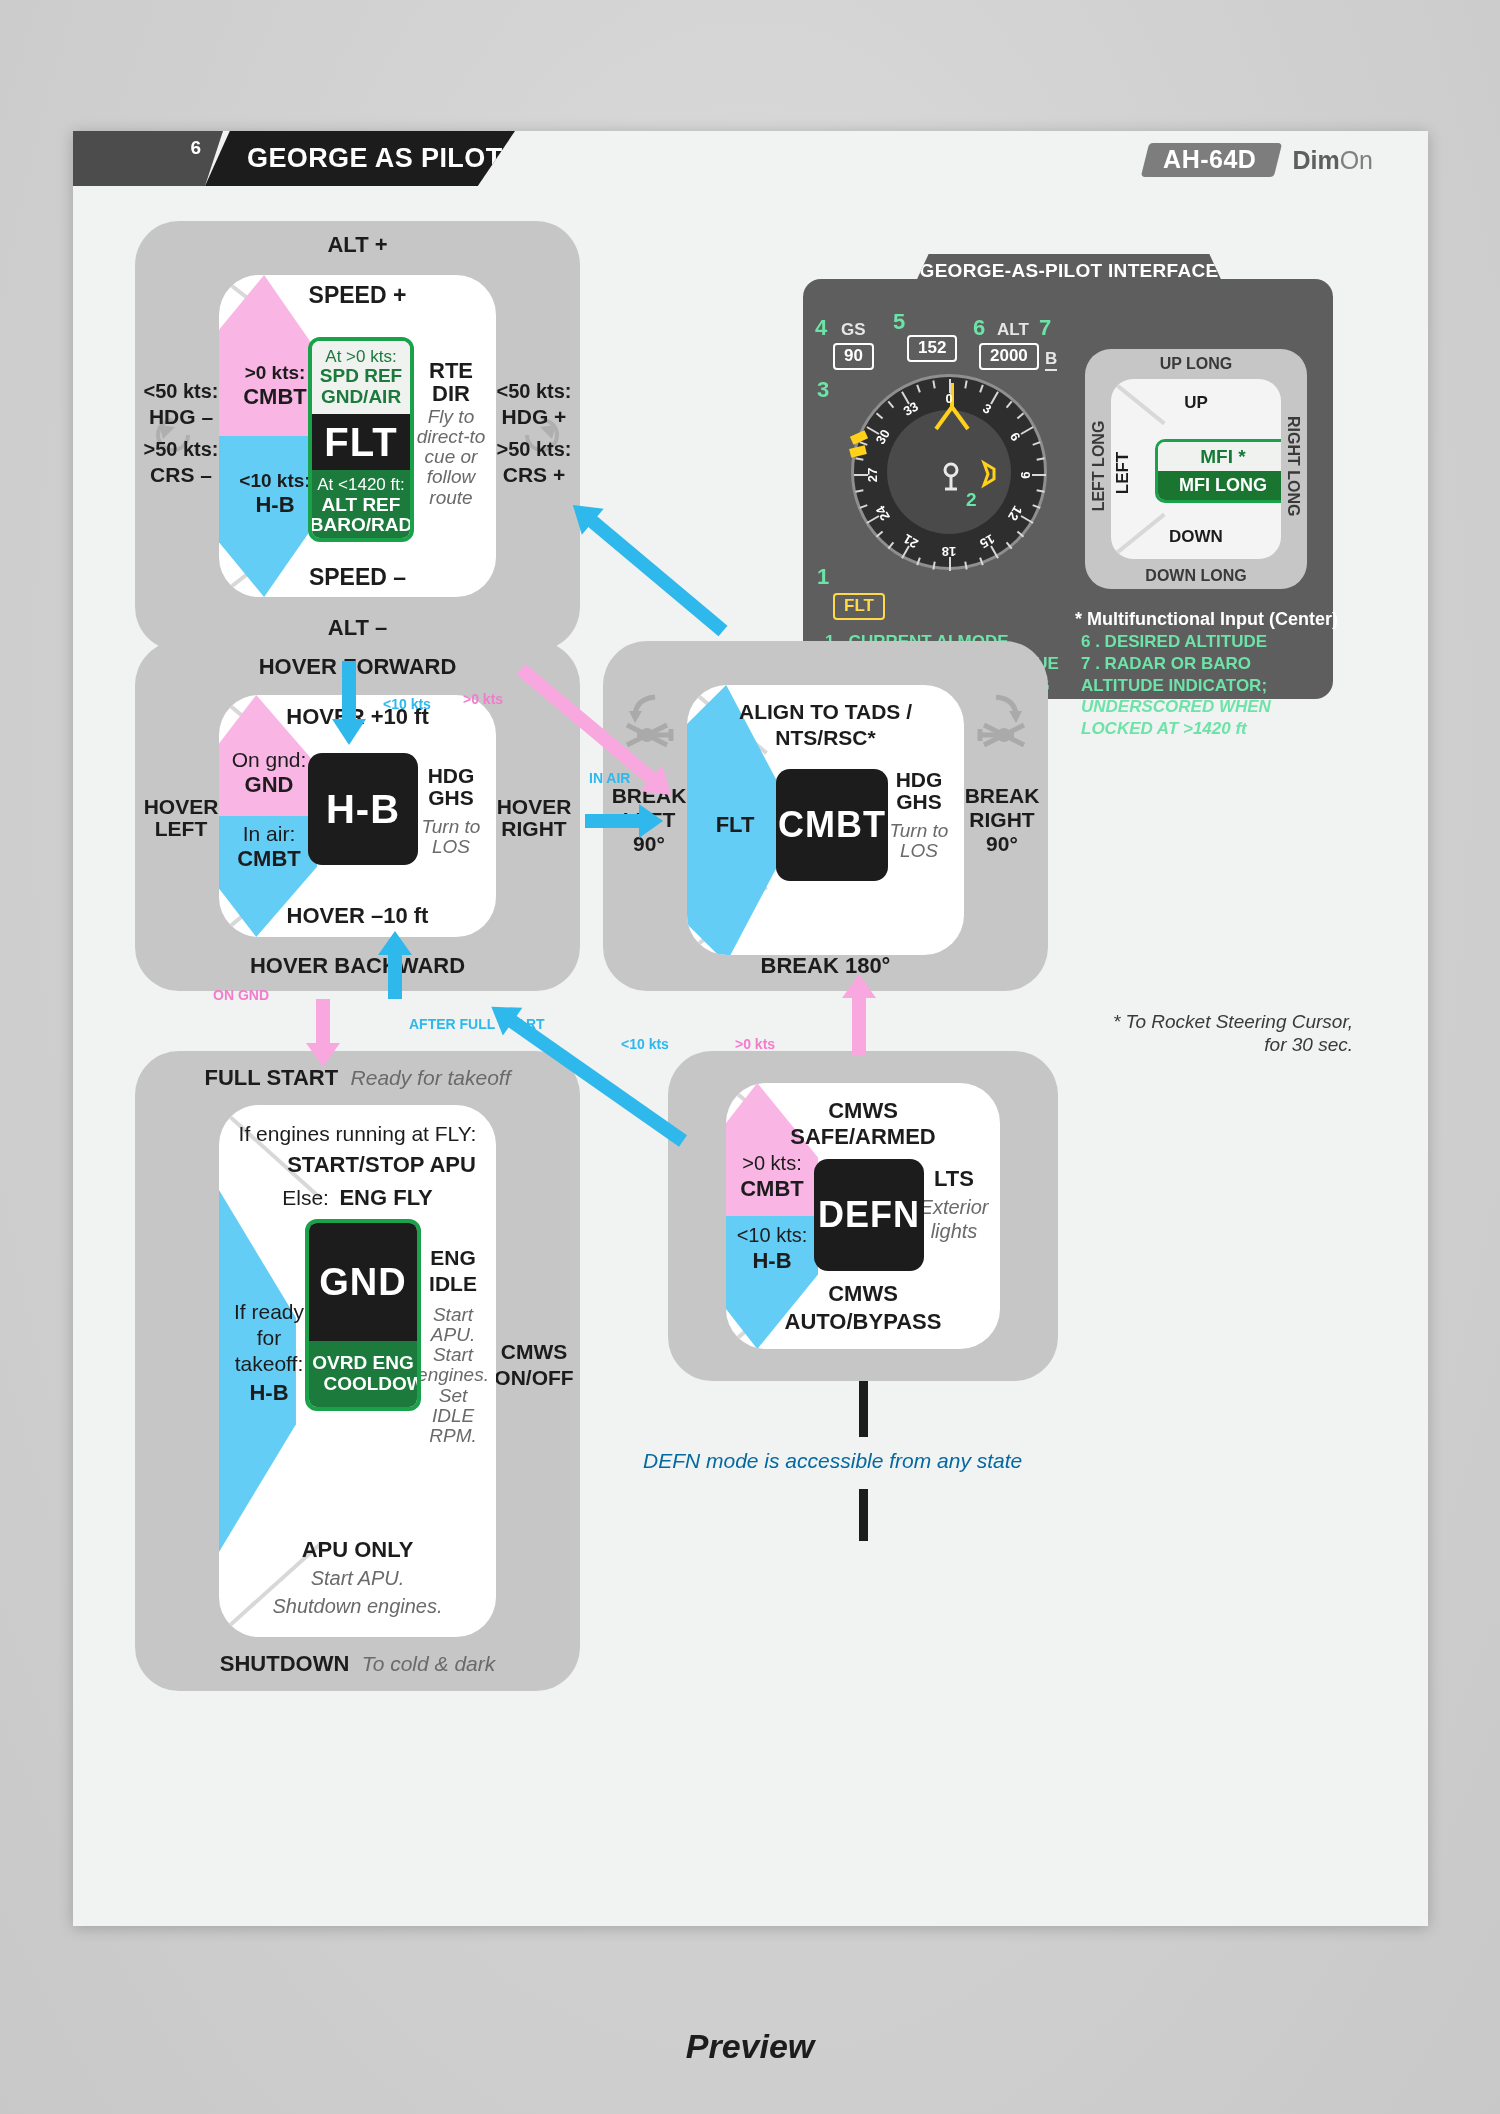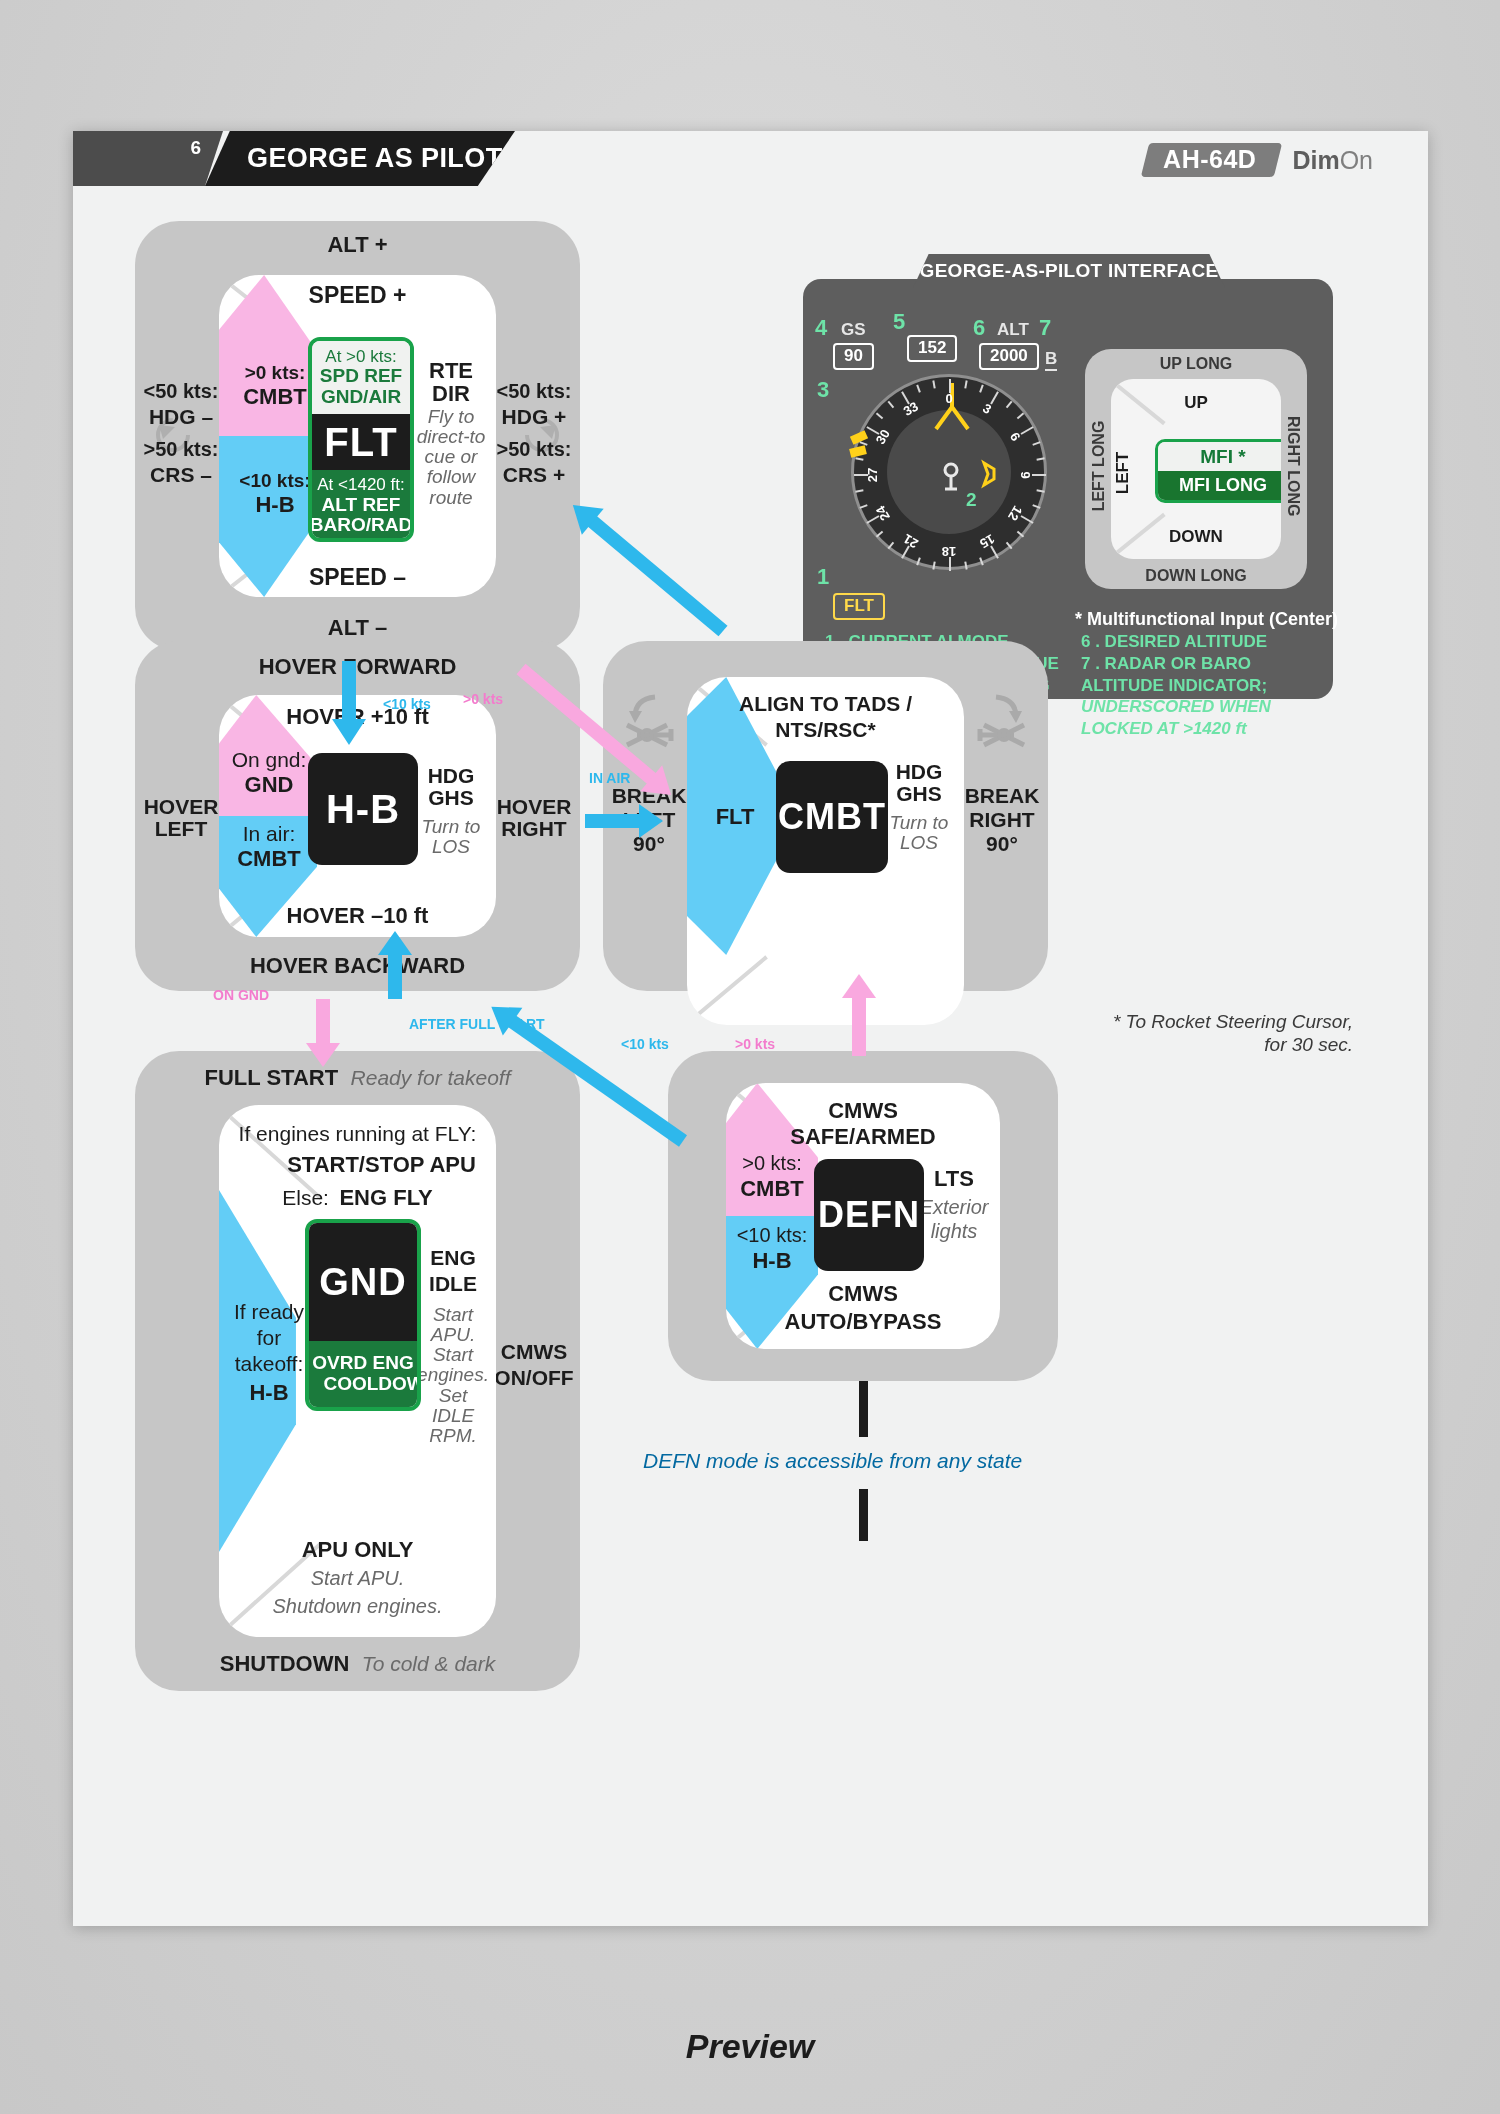--- a/index.html
+++ b/index.html
@@ -379,21 +379,21 @@
         <circle cx="26" cy="42" r="5" stroke="#8f8f8f" stroke-width="4" fill="none"></circle>
       </svg>
     </div>
     <div class="lbl" style="left:2px;top:144px;width:88px;font-size:21px;">BREAK</div>
     <div class="lbl" style="left:2px;top:168px;width:88px;font-size:21px;">LEFT</div>
     <div class="lbl" style="left:2px;top:192px;width:88px;font-size:21px;">90°</div>
     <div class="lbl" style="right:2px;top:144px;width:88px;font-size:21px;">BREAK</div>
     <div class="lbl" style="right:2px;top:168px;width:88px;font-size:21px;">RIGHT</div>
     <div class="lbl" style="right:2px;top:192px;width:88px;font-size:21px;">90°</div>
 
-    <div class="inner" style="left:84px;top:36px;width:277px;height:348px;">
+    <div class="inner" style="left:84px;top:44px;width:277px;height:270px;">
       <div class="sep" style="left:-8px;top:-8px;width:116px;height:4px;transform:rotate(40deg);transform-origin:0 0;"></div>
 
       <div class="sep" style="left:-8px;bottom:-8px;width:116px;height:4px;transform:rotate(-40deg);transform-origin:0 100%;"></div>
 
       <div class="wedge" style="left:0;top:0;width:98px;height:278px;background:#63cdf6;clip-path:polygon(0 14%,40% 0,100% 40%,100% 60%,40% 100%,0 86%);"></div>
       <div class="lbl" style="left:0;top:16px;width:277px;font-size:21px;">ALIGN TO TADS /</div>
       <div class="lbl" style="left:0;top:42px;width:277px;font-size:21px;">NTS/RSC*</div>
       <div class="lbl" style="left:2px;top:128px;width:92px;font-size:22px;">FLT</div>
       <div class="lbl" style="right:4px;top:84px;width:82px;font-size:21px;">HDG GHS</div>
       <div class="lbl it" style="right:4px;top:136px;width:82px;font-size:19px;">Turn to LOS</div>

